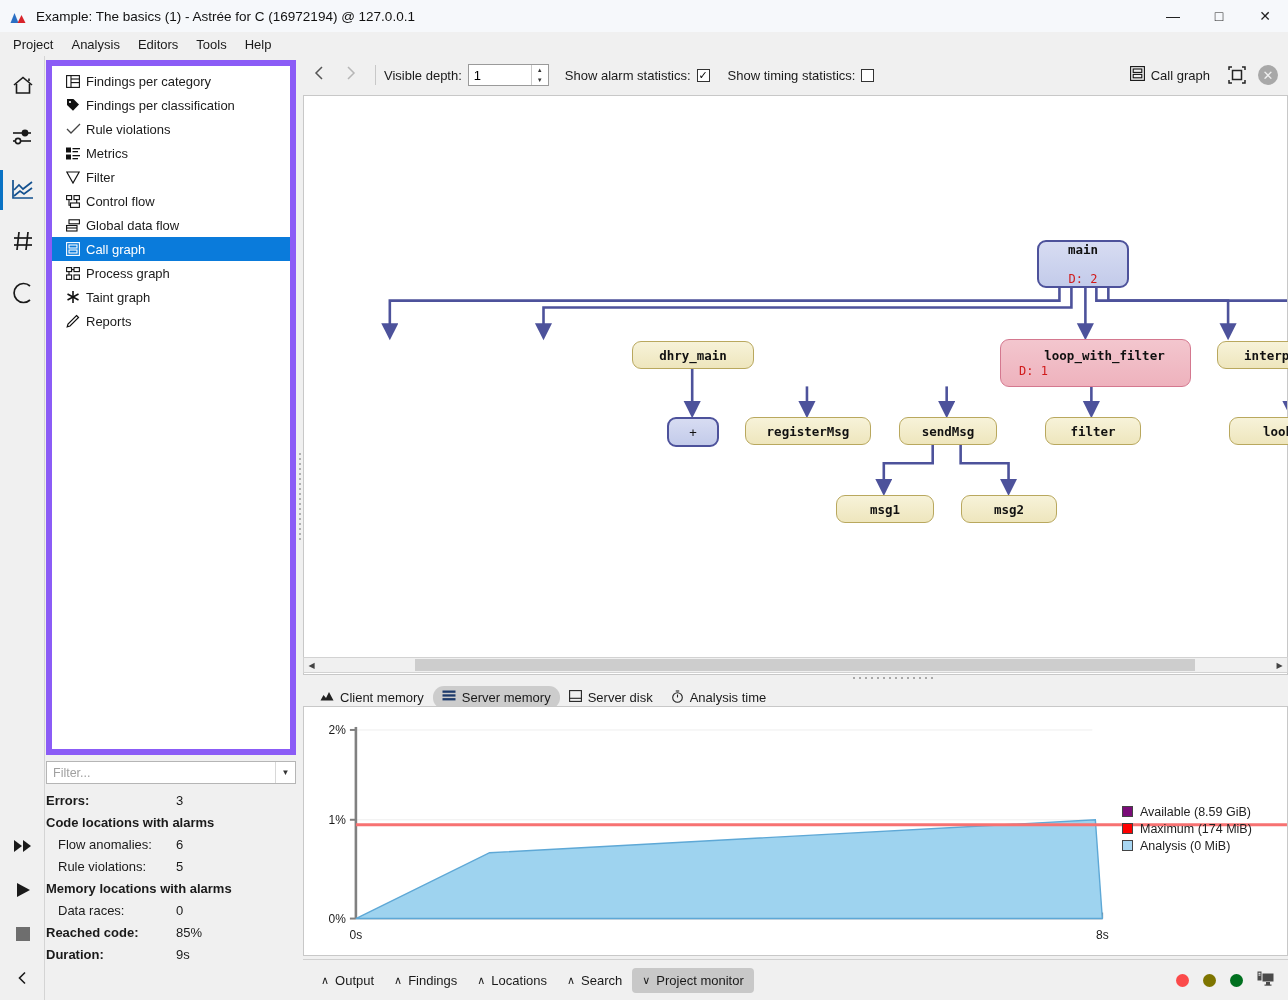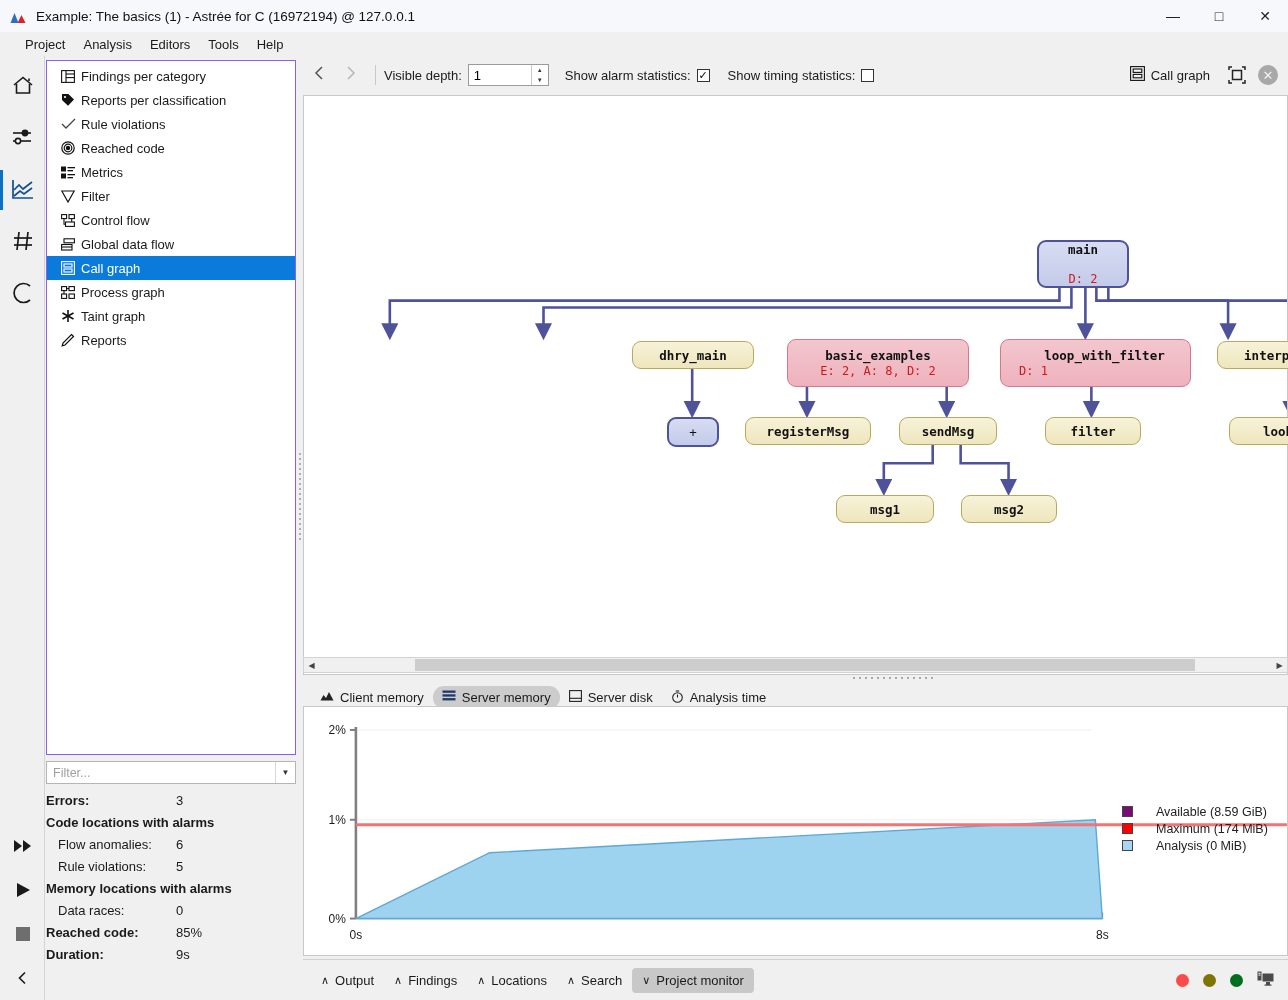--- a/index.html
+++ b/index.html
@@ -23,21 +23,21 @@
   .title-text { margin-left: 8px; font-size: 13.5px; color: #111; }
   .win-btns { margin-left: auto; display: flex; height: 32px; }
   .win-btn {
     width: 46px; height: 32px; display: flex; align-items: center; justify-content: center;
     font-size: 14px; color: #222;
   }
 
   
   .menubar {
     position: absolute; top: 32px; left: 0; width: 1288px; height: 24px;
-    background: #f0f0f0; display: flex; align-items: center; padding-left: 16px;
+    background: #f0f0f0; display: flex; align-items: center; padding-left: 4px;
   }
   .menu-item { padding: 3px 9px; font-size: 13px; color: #1a1a1a; }
 
   
   .rail {
     position: absolute; top: 56px; left: 0; width: 45px; height: 944px;
     background: #f0f0f0; border-right: 1px solid #d4d4d4;
   }
   .rail-icon {
     position: relative; width: 45px; height: 52px;
@@ -45,21 +45,21 @@
   }
   .rail-icon.active::before {
     content: ""; position: absolute; left: 0; top: 6px; width: 3px; height: 40px; background: #0a72c4;
   }
   .rail-bottom { position: absolute; bottom: 0; left: 0; width: 45px; }
   .rail-b-icon { width: 45px; height: 44px; display: flex; align-items: center; justify-content: center; }
 
   
   .treepanel {
     position: absolute; top: 60px; left: 46px; width: 250px; height: 695px;
-    background: #fff; border: 1px solid #8b5cf6;
+    background: #fff; border: 6px solid #8b5cf6;
   }
   .tree-row {
     height: 24px; display: flex; align-items: center; padding-left: 10px; font-size: 13px; white-space: nowrap;
   }
   .tree-row.selected { background: #0a7bdb; color: #fff; }
   .tree-ico { width: 22px; display: inline-flex; align-items: center; justify-content: center; flex: 0 0 22px; }
   .tree-label { margin-left: 2px; }
 
   
   .filterbox {
@@ -148,21 +148,21 @@
   .grip-dots { position: absolute; right: 355px; top: 677px; display: flex; gap: 4px; }
   .grip-dots i { width: 2px; height: 2px; background: #a8a8a8; }
 
   
   .chartwrap {
     position: absolute; top: 706px; left: 303px; width: 985px; height: 250px;
     background: #fff; border: 1px solid #c8c8c8;
   }
   .chart-svg { position: absolute; inset: 0; }
   .legend { position: absolute; left: 818px; top: 96px; }
-  .legend-row { display: flex; align-items: center; gap: 23px; height: 17px; font-size: 12.5px; color: #222; }
+  .legend-row { display: flex; align-items: center; gap: 7px; height: 17px; font-size: 12.5px; color: #222; }
   .lg-sw { width: 11px; height: 11px; border: 1px solid #444; }
 
   
   .bottombar {
     position: absolute; top: 960px; left: 303px; width: 985px; height: 40px;
     background: #f0f0f0; display: flex; align-items: center; padding-left: 8px;
   }
   .btab { display: flex; align-items: center; gap: 6px; padding: 5px 10px; border-radius: 4px; font-size: 13px; }
   .btab.active { background: #c8c8c8; }
   .chev { font-size: 11px; }
@@ -281,39 +281,29 @@
       </span>
       <span class="tree-label">Findings per category</span>
     </div>
     <div class="tree-row">
       <span class="tree-ico">
         <svg width="14" height="14" viewBox="0 0 14 14" fill="#111">
           <path d="M1 1 H7.4 L13 6.6 L7 12.8 L1 7 Z"></path>
             <circle cx="4" cy="4" r="1.1" fill="#fff"></circle>
         </svg>
       </span>
-      <span class="tree-label">Reports per classification</span>
+      <span class="tree-label">Findings per classification</span>
     </div>
     <div class="tree-row">
       <span class="tree-ico">
         <svg width="15" height="12" viewBox="0 0 15 12" stroke="#444" stroke-width="1.3" fill="none">
             <path d="M1 6 L5 10 L14 1"></path>
           </svg>
       </span>
       <span class="tree-label">Rule violations</span>
-    </div>
-    <div class="tree-row">
-      <span class="tree-ico">
-        <svg width="14" height="14" viewBox="0 0 14 14" stroke="#111" stroke-width="1.2" fill="none">
-          <circle cx="7" cy="7" r="6.2"></circle>
-            <circle cx="7" cy="7" r="3.8"></circle>
-            <circle cx="7" cy="7" r="1.6" fill="#111"></circle>
-        </svg>
-      </span>
-      <span class="tree-label">Reached code</span>
     </div>
     <div class="tree-row">
       <span class="tree-ico">
         <svg width="14" height="13" viewBox="0 0 14 13" fill="#111">
           <rect x="0" y="0.5" width="5" height="5"></rect>
             <rect x="0" y="7.5" width="5" height="5"></rect>
           <rect x="6.5" y="1" width="7.5" height="1.3"></rect>
             <rect x="6.5" y="4" width="5.5" height="1.3"></rect>
           <rect x="6.5" y="8" width="7.5" height="1.3"></rect>
             <rect x="6.5" y="11" width="5.5" height="1.3"></rect>
@@ -506,24 +496,20 @@
         <path d="M658 349 V368 H706 V392"></path>
       </g>
     </svg>
     <div class="node blue" style="left:733px;top:144px;width:92px;height:48px;justify-content:space-between;">
       <span>main</span>
       <span class="sub">D: 2</span>
     </div>
     <div class="node yellow" style="left:328px;top:245px;width:122px;height:28px;">
       <span>dhry_main</span>
     </div>
-    <div class="node pink" style="left:483px;top:243px;width:182px;height:48px;">
-      <span>basic_examples</span>
-      <span class="sub">E: 2, A: 8, D: 2</span>
-    </div>
     <div class="node pink" style="left:696px;top:243px;width:191px;height:48px;align-items:flex-start;padding-left:18px;">
       <span style="align-self:center;">loop_with_filter</span>
       <span class="sub">D: 1</span>
     </div>
     <div class="node yellow" style="left:913px;top:245px;width:152px;height:28px;">
       <span>interpolation</span>
     </div>
 
     <div class="node blue" style="left:363px;top:321px;width:52px;height:30px;">
       <span style="font-weight:normal;">+</span>

